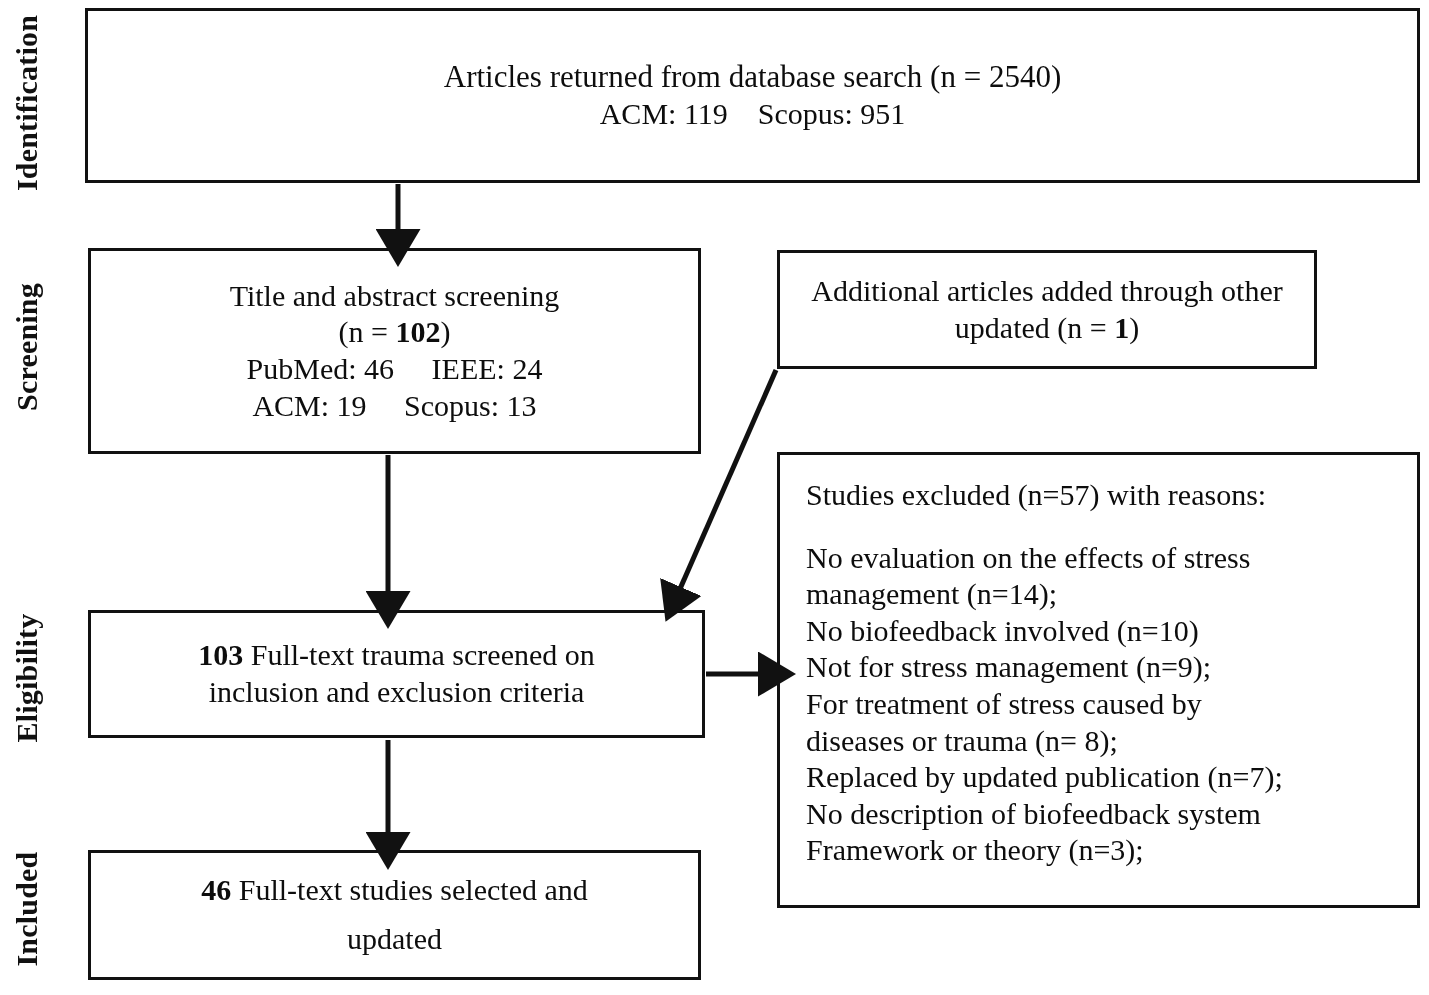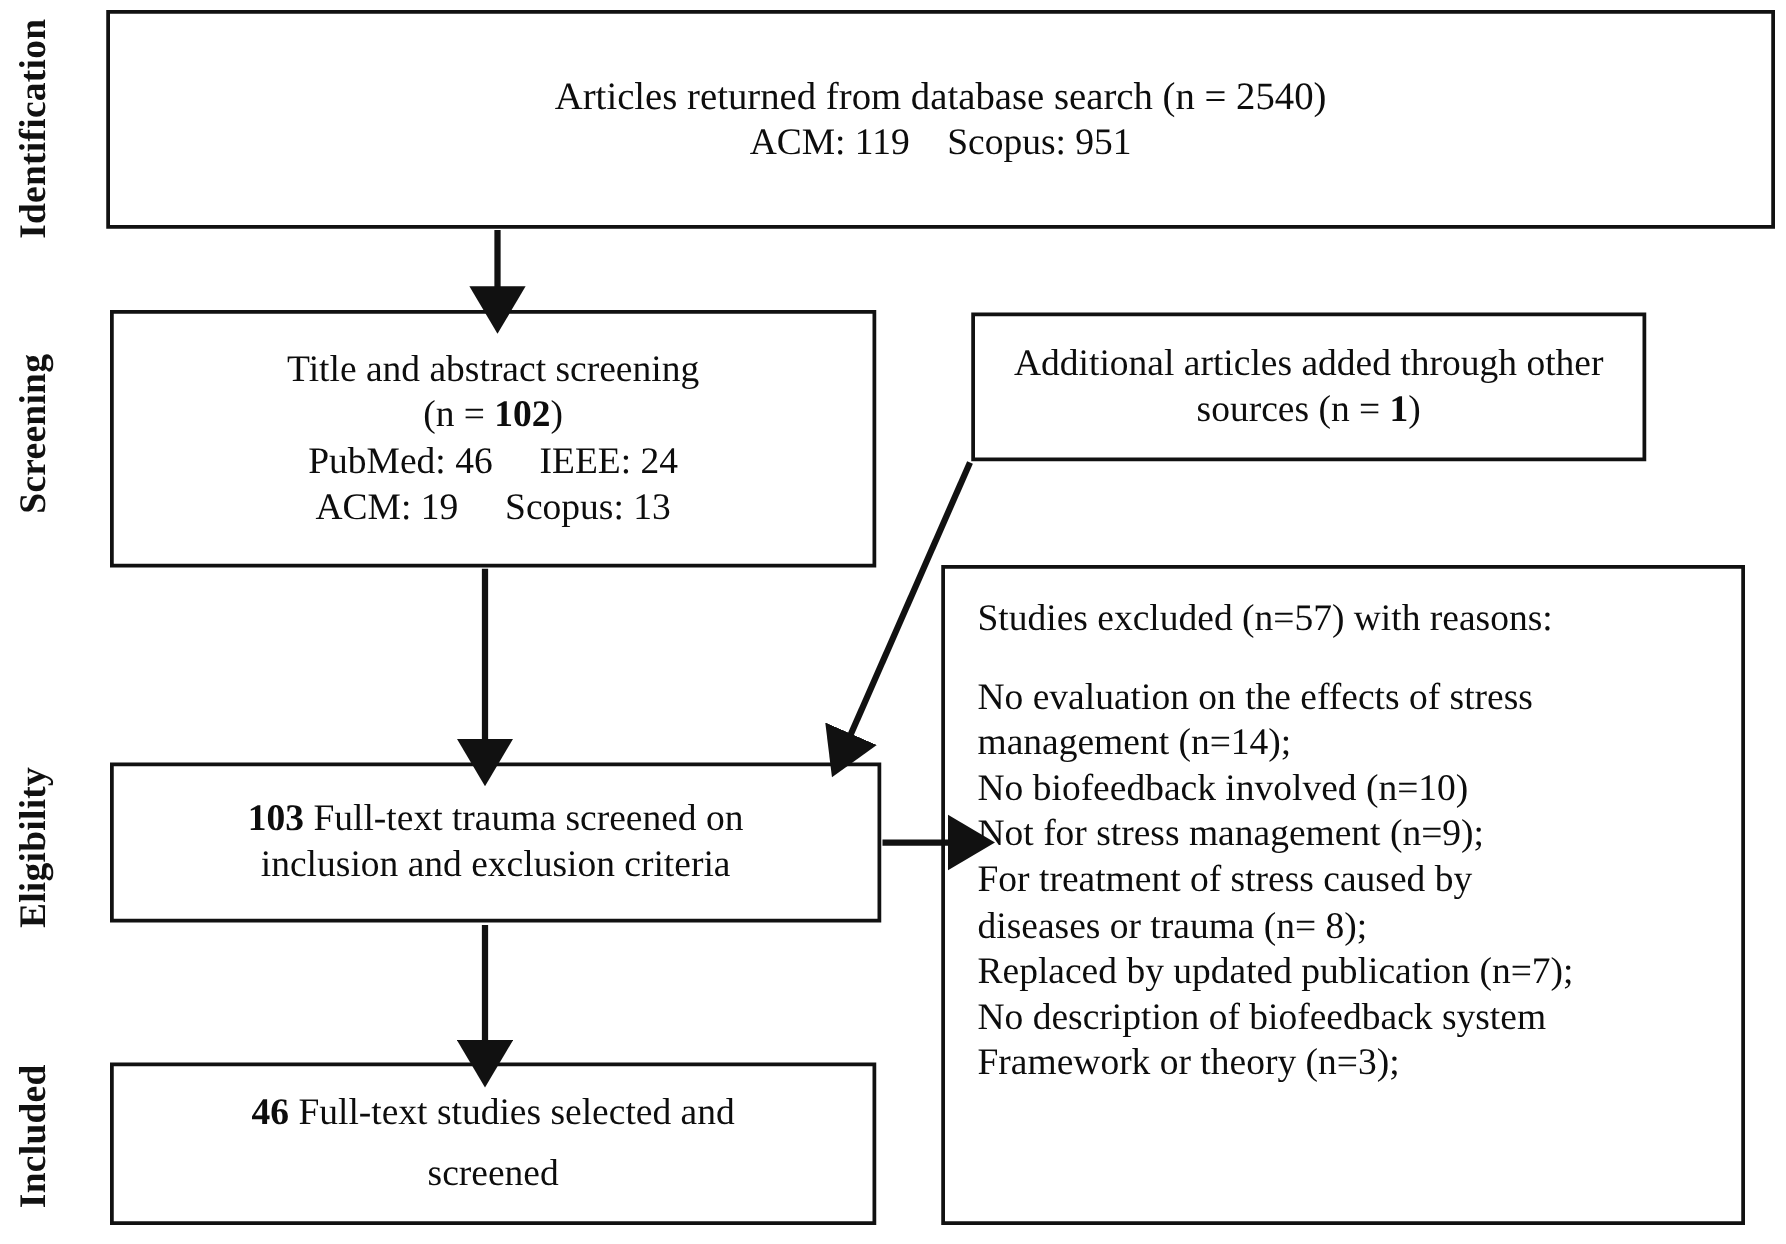--- a/index.html
+++ b/index.html
@@ -92,24 +92,24 @@
 
   <div class="flowbox center" style="left:88px; top:248px; width:613px; height:206px;">
     <div class="line">Title and abstract screening</div>
     <div class="line"><span>(n = </span><span class="b">102</span><span>)</span></div>
     <div class="line">PubMed: 46     IEEE: 24</div>
     <div class="line">ACM: 19     Scopus: 13</div>
   </div>
 
   <div class="flowbox center" style="left:777px; top:250px; width:540px; height:119px;">
     <div class="line">Additional articles added through other</div>
-    <div class="line"><span>sources (n = </span><span class="b">1</span><span>)</span></div>
+    <div class="line"><span>updated (n = </span><span class="b">1</span><span>)</span></div>
   </div>
 
-  <div class="flowbox leftalign" style="left:753px; top:452px; width:643px; height:528px; justify-content:flex-start; padding-top:22px;">
+  <div class="flowbox leftalign" style="left:777px; top:452px; width:643px; height:456px; justify-content:flex-start; padding-top:22px;">
     <div class="line pad-left">Studies excluded (n=57) with reasons:</div>
     <div class="gaprow"></div>
 
     <div class="line pad-left">No evaluation on the effects of stress</div>
     <div class="line pad-left">management (n=14);</div>
 
     <div class="line pad-left">No biofeedback involved (n=10)</div>
 
     <div class="line pad-left">Not for stress management (n=9);</div>
 
@@ -123,21 +123,21 @@
     <div class="line pad-left">Framework or theory (n=3);</div>
   </div>
 
   <div class="flowbox center" style="left:88px; top:610px; width:617px; height:128px;">
     <div class="line"><span class="b">103</span><span> Full-text trauma screened on</span></div>
     <div class="line">inclusion and exclusion criteria</div>
   </div>
 
   <div class="flowbox center" style="left:88px; top:850px; width:613px; height:130px;gap:12px;">
     <div class="line"><span class="b">46</span><span> Full-text studies selected and</span></div>
-    <div class="line">screened</div>
+    <div class="line">updated</div>
   </div>
 
   <svg id="arrows" viewBox="0 0 1429 995">
     <defs>
       <marker id="ah" markerWidth="9" markerHeight="9" refX="2.4" refY="4.5" orient="auto" markerUnits="strokeWidth">
         <path d="M0,0 L0,9 L7.6,4.5 z" fill="#111111"></path>
       </marker>
     </defs>
 
     <line x1="398" y1="184" x2="398" y2="241" stroke="#111111" stroke-width="5" marker-end="url(#ah)"></line>

